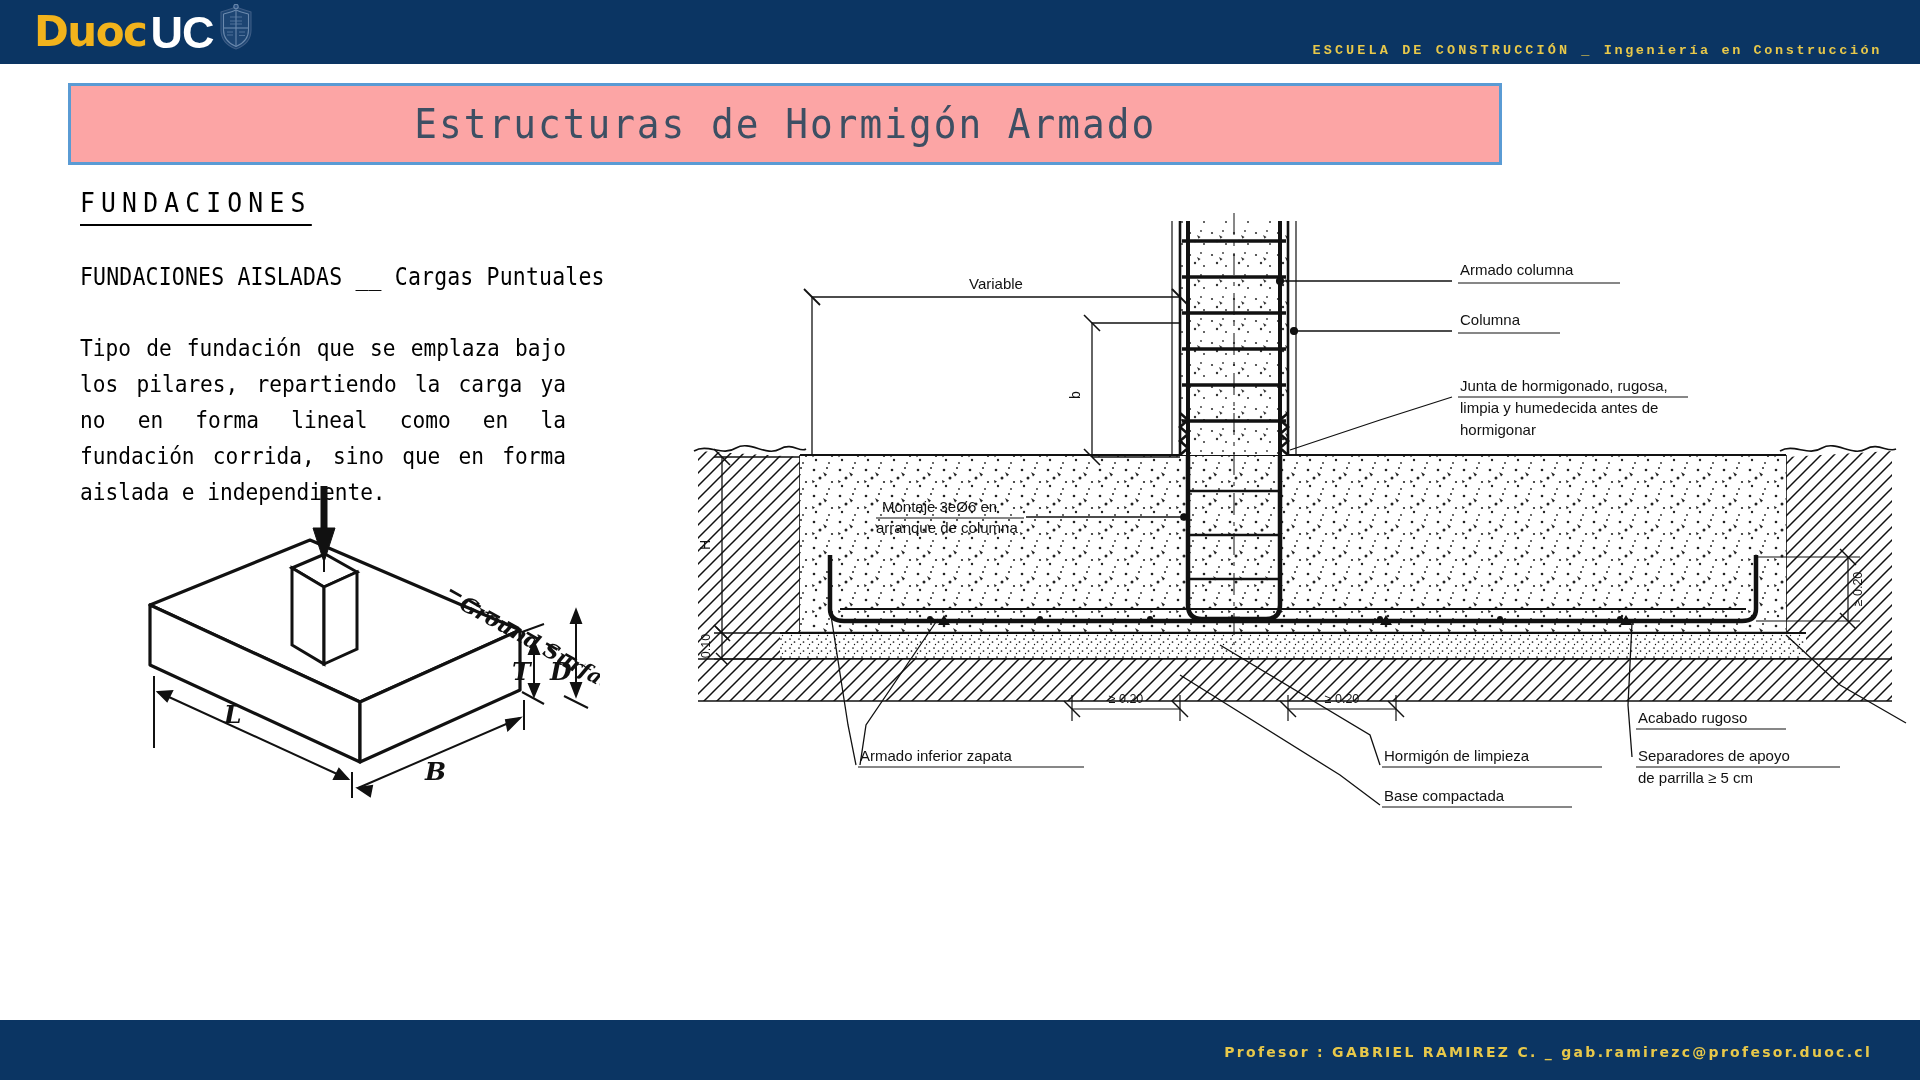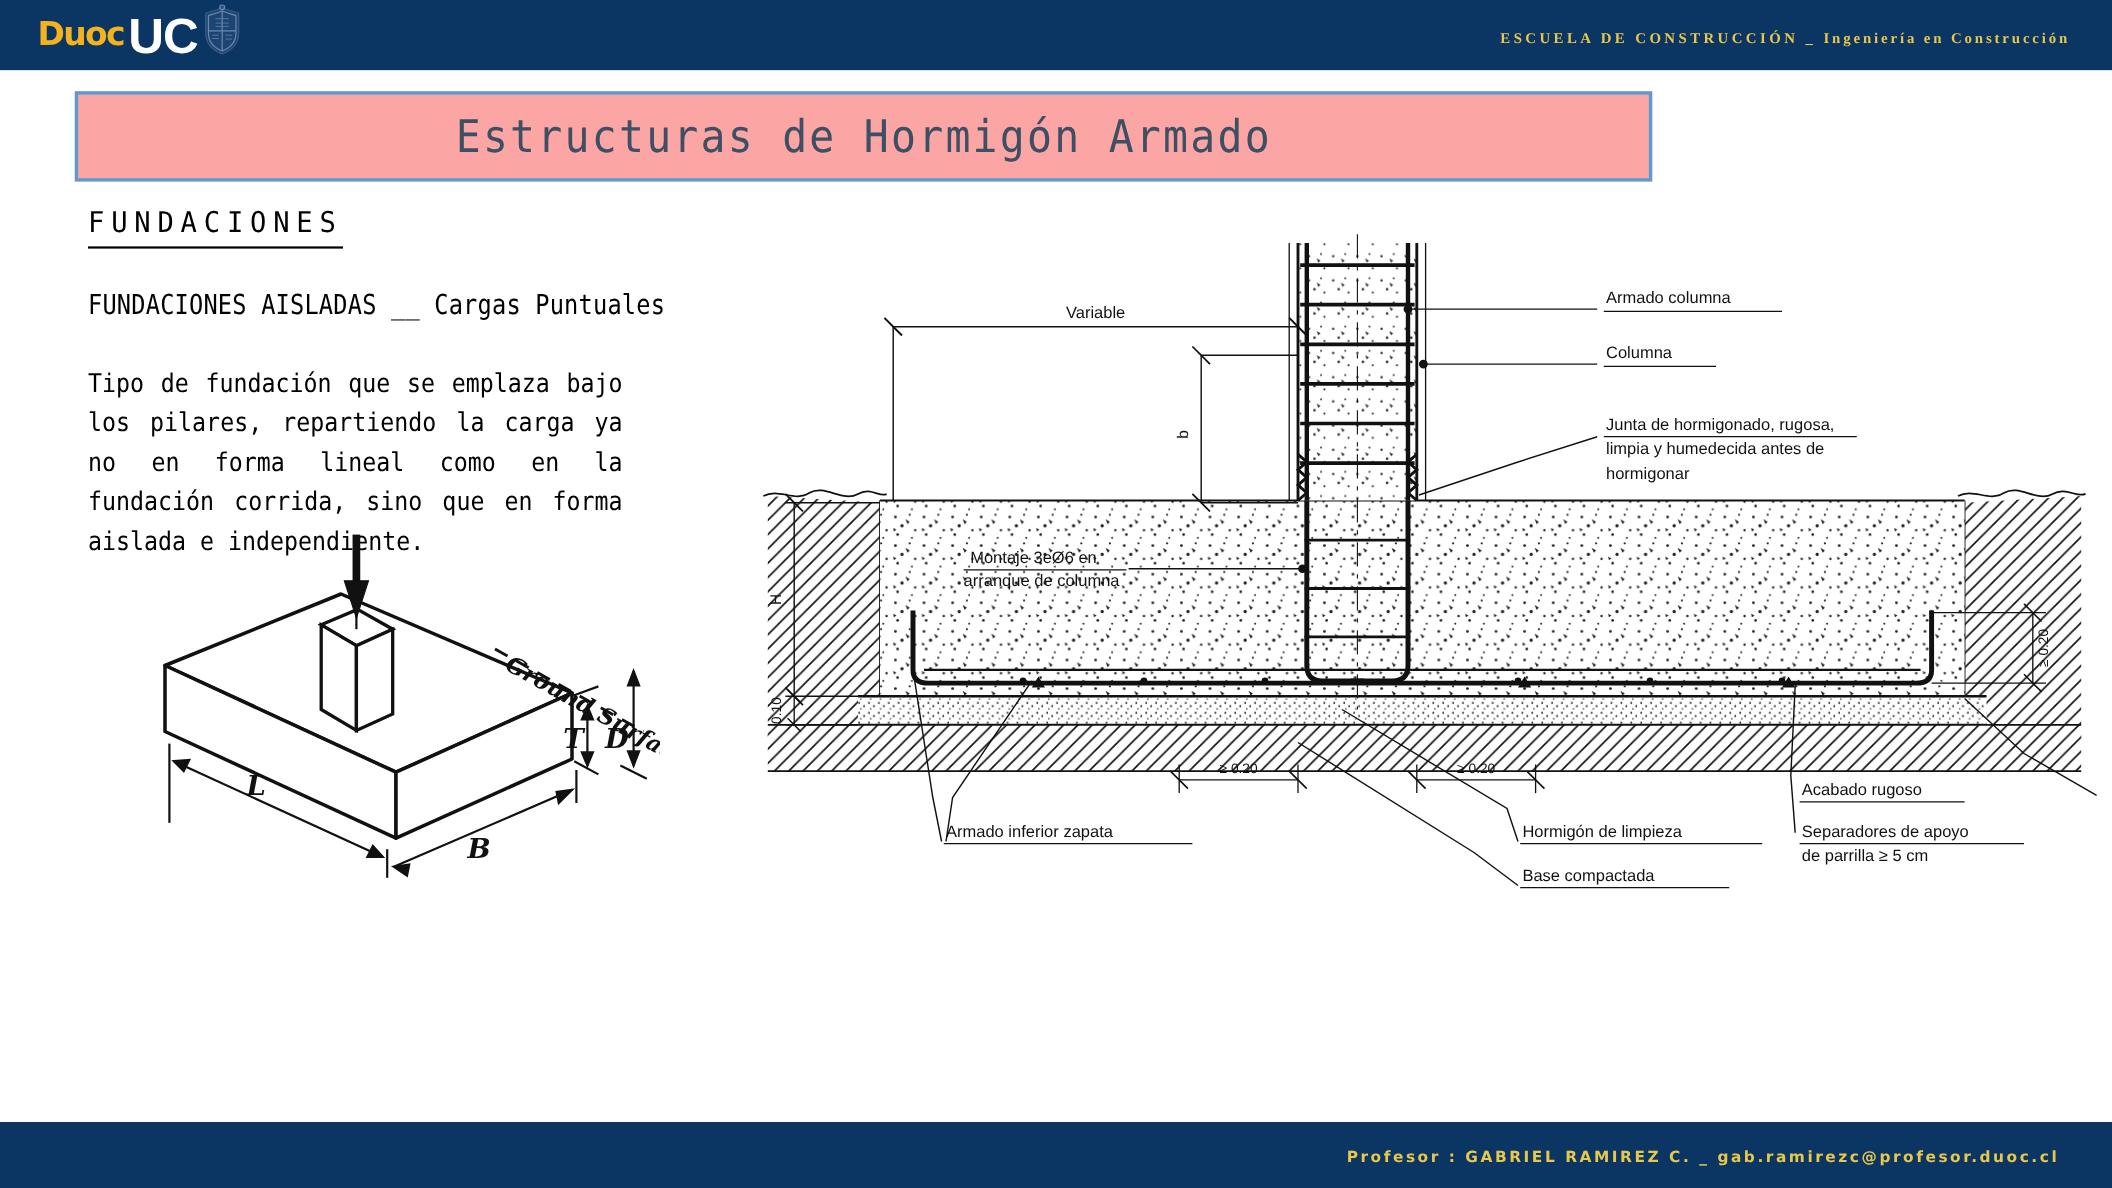--- a/index.html
+++ b/index.html
@@ -16,32 +16,32 @@
     position:absolute; left:0; top:0; width:1920px; height:64px;
     background:#0b3563;
     display:flex; align-items:center;
   }
   #logo-wrap {
     position:absolute; left:34px; top:6px;
     display:flex; align-items:center; height:52px;
   }
   #logo-duoc {
     font-family:"DejaVu Sans", sans-serif;
-    font-weight:bold; font-size:30px; color:#f2b31c;
+    font-weight:bold; font-size:42px; color:#f2b31c;
     letter-spacing:-1.5px; line-height:1;
   }
   #logo-uc {
     font-family:Liberation Sans, sans-serif;
     font-weight:bold; font-size:45px; color:#ffffff;
     letter-spacing:-1px; line-height:1; margin-left:4px;
   }
   #crest { margin-left:2px; margin-top:-4px; }
   #school-line {
-    position:absolute; right:38px; top:27px;
-    font-family:Liberation Serif, serif;
+    position:absolute; right:38px; top:43px;
+    font-family:Liberation Mono, monospace;
     font-size:13.5px; font-weight:bold;
     color:#e8c84a; letter-spacing:3.1px; white-space:nowrap;
   }
   #school-line .sep { color:#e8c84a; }
   #school-line .prog { letter-spacing:2.6px; }
 
   
   #title-box {
     position:absolute; left:68px; top:83px;
     width:1434px; height:82px;

